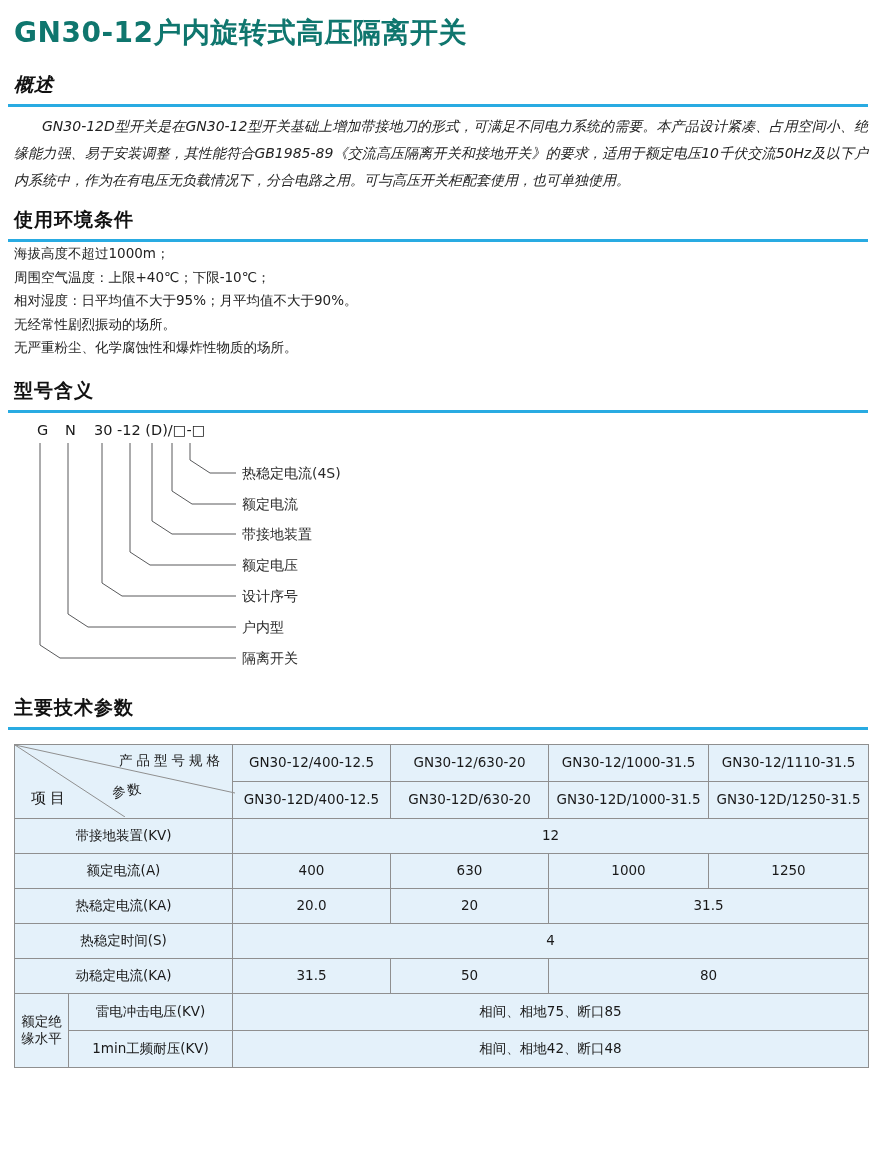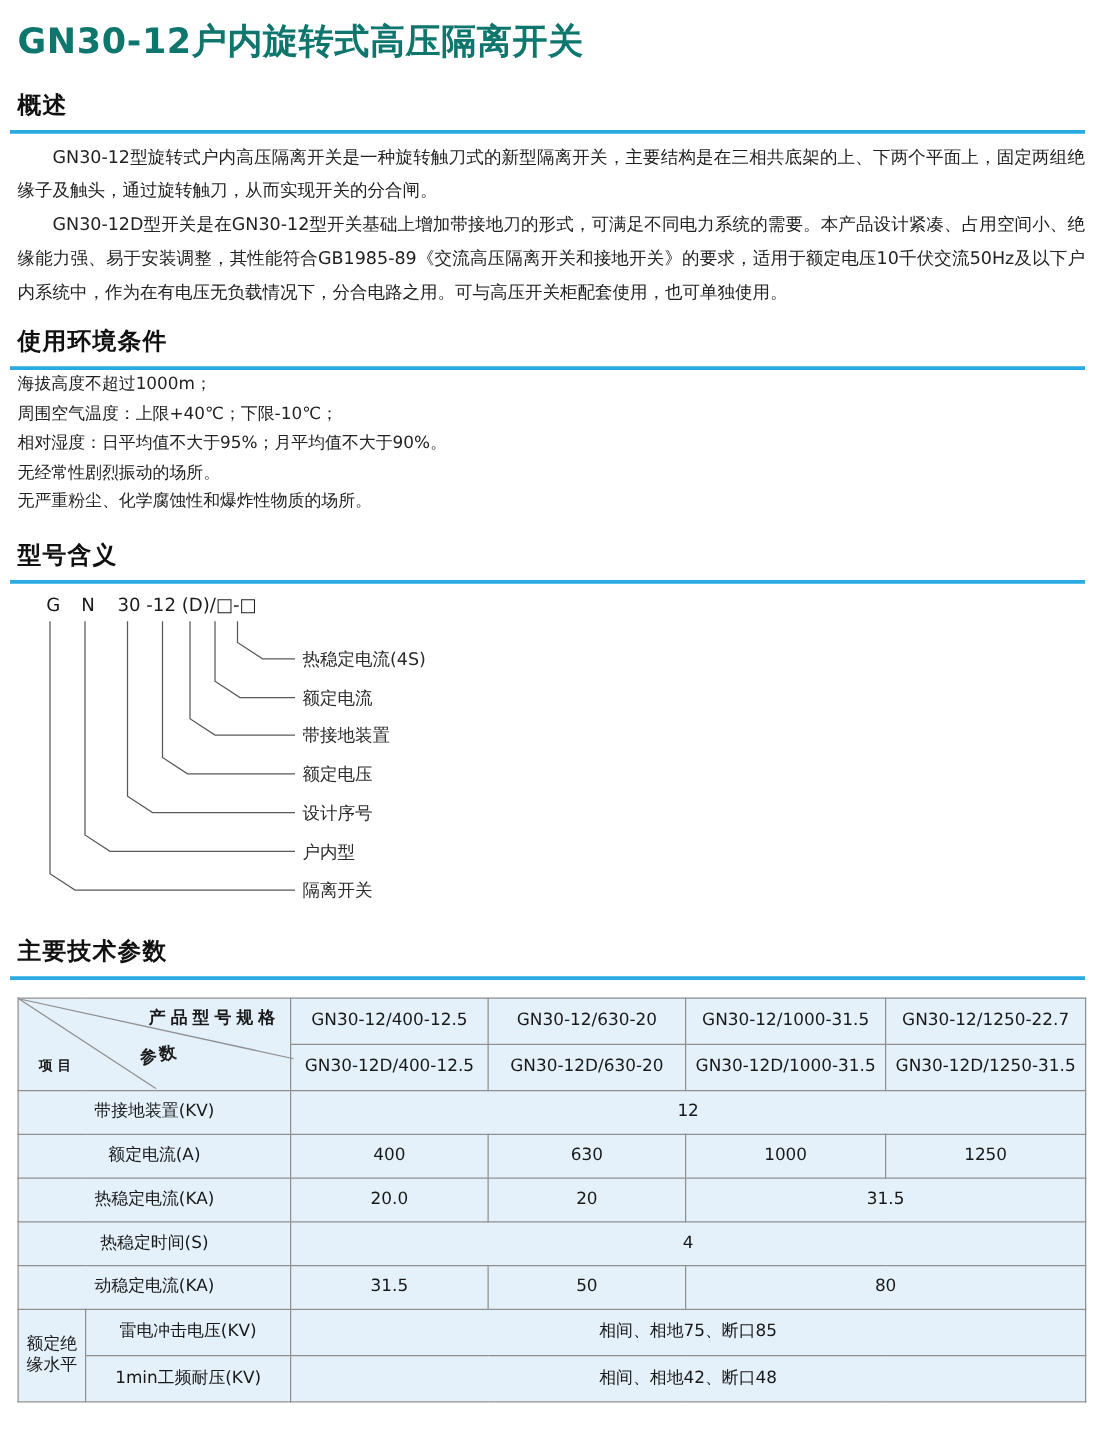--- a/index.html
+++ b/index.html
@@ -7,21 +7,21 @@
     width:882px;height:1153px;overflow:hidden;
     font-family:"DejaVu Sans","Liberation Sans",sans-serif;
     color:#1a1a1a;
   }
   .page{padding:14px 14px 0 14px;}
   .doc-title{
     font-size:28px;font-weight:bold;color:#0f766e;
     margin:2px 0 0 0;letter-spacing:0.5px;line-height:34px;
   }
   .section{margin-top:20px;}
-  .section.overview{margin-top:22px;}
+  .section.overview{margin-top:22px;font-style:italic;}
   .section.environment{margin-top:13px;}
   .section.model{margin-top:18px;}
   .section.params{margin-top:24px;}
   .section-head{
     font-size:19px;font-weight:bold;color:#111;
     margin:0 0 8px 0;line-height:24px;letter-spacing:1px;
   }
   .rule{
     height:3px;background:#29abe2;border:0;
     margin:0 0 0 -6px;width:860px;
@@ -43,48 +43,47 @@
   table.params-table td{
     border:1px solid #8f8f8f;background:#e4f1fa;
     font-size:13.5px;color:#191919;text-align:center;
     height:34px;padding:0 4px;line-height:17px;
   }
   td.model-cell{font-size:13px;}
   td.lbl-cell{text-align:left;padding-left:24px;}
   tr.tall td{height:36px;}
   td.group-cell{font-size:13px;padding:0 6px;line-height:16px;}
   td.sub-cell{text-align:center;}
-  td.corner{position:relative;padding:0;font-weight:bold;}
+  td.corner{position:relative;padding:0;}
   .corner-box{position:absolute;inset:0;}
   .corner-box svg{position:absolute;left:0;top:0;}
   .corner-top{
     position:absolute;top:7px;right:8px;
     font-size:13.5px;letter-spacing:4px;white-space:nowrap;
   }
   .corner-mid{
     position:absolute;top:37px;left:97px;
     font-size:13.5px;letter-spacing:2px;transform:rotate(-10deg);white-space:nowrap;
   }
   .corner-bottom{
     position:absolute;bottom:11px;left:16px;
-    font-size:11px;letter-spacing:4px;white-space:nowrap;
+    font-size:15px;letter-spacing:4px;white-space:nowrap;
   }
 </style>
 </head>
 <body>
 
 <div class="page">
 
   <h1 class="doc-title">GN30-12户内旋转式高压隔离开关</h1>
 
   <div class="section overview">
     <div class="section-head">概述</div>
     <hr class="rule">
     <div class="paragraphs">
-      <p>GN30-12型旋转式户内高压隔离开关是一种旋转触刀式的新型隔离开关，主要结构是在三相共底架的上、下两个平面上，固定两组绝缘子及触头，通过旋转触刀，从而实现开关的分合闸。</p>
       <p>GN30-12D型开关是在GN30-12型开关基础上增加带接地刀的形式，可满足不同电力系统的需要。本产品设计紧凑、占用空间小、绝缘能力强、易于安装调整，其性能符合GB1985-89《交流高压隔离开关和接地开关》的要求，适用于额定电压10千伏交流50Hz及以下户内系统中，作为在有电压无负载情况下，分合电路之用。可与高压开关柜配套使用，也可单独使用。</p>
     </div>
   </div>
 
   <div class="section environment">
     <div class="section-head">使用环境条件</div>
     <hr class="rule">
     <div class="env-list">
       <div>海拔高度不超过1000m；</div>
       <div>周围空气温度：上限+40℃；下限-10℃；</div>
@@ -145,21 +144,21 @@
               <line x1="0" y1="0" x2="110" y2="72" stroke="#8f8f8f" stroke-width="1"></line>
             </svg>
             <span class="corner-top">产品型号规格</span>
             <span class="corner-mid">参数</span>
             <span class="corner-bottom">项目</span>
           </div>
         </td>
         <td class="model-cell">GN30-12/400-12.5</td>
         <td class="model-cell">GN30-12/630-20</td>
         <td class="model-cell">GN30-12/1000-31.5</td>
-        <td class="model-cell">GN30-12/1250-22.7</td>
+        <td class="model-cell">GN30-12/1110-31.5</td>
       </tr>
       <tr class="tall">
         <td class="model-cell">GN30-12D/400-12.5</td>
         <td class="model-cell">GN30-12D/630-20</td>
         <td class="model-cell">GN30-12D/1000-31.5</td>
         <td class="model-cell">GN30-12D/1250-31.5</td>
       </tr>
       <tr>
         <td class="lbl-cell" colspan="2">带接地装置(KV)</td>
         <td colspan="4">12</td>

